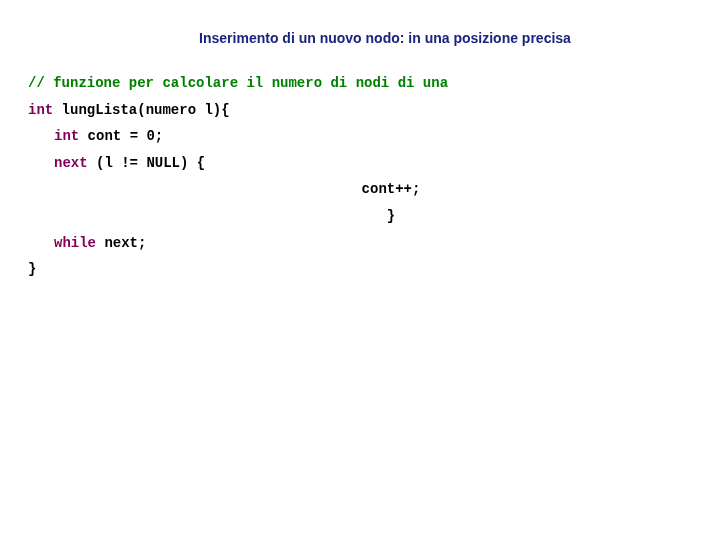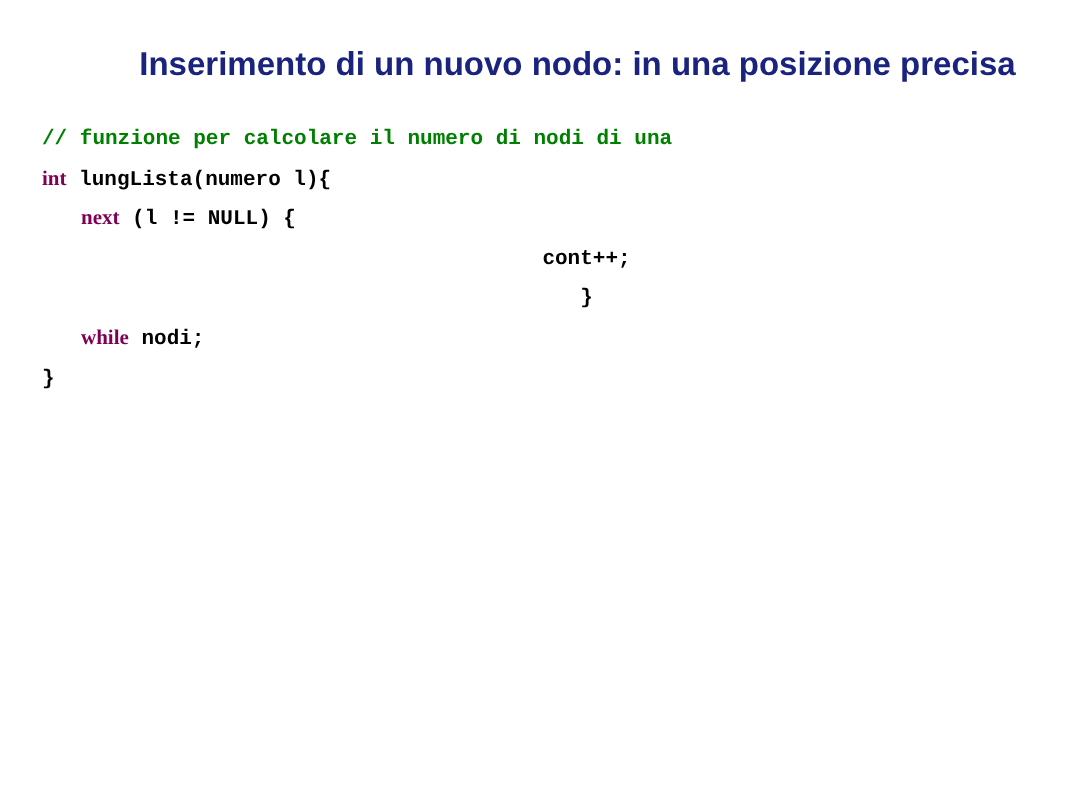--- a/index.html
+++ b/index.html
@@ -10,62 +10,63 @@
     background: #ffffff;
     font-family: Arial, Helvetica, sans-serif;
   }
   .slide {
     box-sizing: border-box;
     width: 720px;
     height: 540px;
     padding: 30px 28px 20px 28px;
   }
   .title {
-    font-size: 22px;
+    font-size: 14px;
     font-weight: bold;
     color: #1a237e;
     text-align: center;
     margin: 0 0 24px 0;
     padding-left: 50px;
   }
   .code {
     font-family: "Courier New", Courier, monospace;
     font-size: 14px;
     line-height: 1.9;
     color: #000;
     font-weight: bold;
   }
   .code .line {
     white-space: pre;
   }
   .comment { color: #008000; }
-  .kw      { color: #7f0055; font-family: Liberation Serif, serif; }
+  .kw      { color: #7f0055; }
   .indent1 { padding-left: 26px; }
   .indent2 { padding-left: 62px; text-align: center; }
 </style>
 </head>
 <body>
 
 <div class="slide">
 
   <h1 class="title">Inserimento di un nuovo nodo: in una posizione precisa</h1>
 
   <div class="code">
 
     <div class="line"><span class="comment">// funzione per calcolare il numero di nodi di una</span></div>
 
     <div class="line"><span class="kw">int</span><span> lungLista(numero l){</span></div>
 
+    <div class="line indent1"><span class="kw">int</span><span> cont = 0;</span></div>
 
     <div class="line indent1"><span class="kw">next</span><span> (l != NULL) {</span></div>
 
     <div class="line indent2"><span>cont++;</span></div>
 
 
     <div class="line indent2"><span>}</span></div>
 
-    <div class="line indent1"><span class="kw">while</span><span> nodi;</span></div>
+    <div class="line indent1"><span class="kw">while</span><span> next;</span></div>
 
     <div class="line"><span>}</span></div>
 
   </div>
 
 </div>
 
 </body></html>

